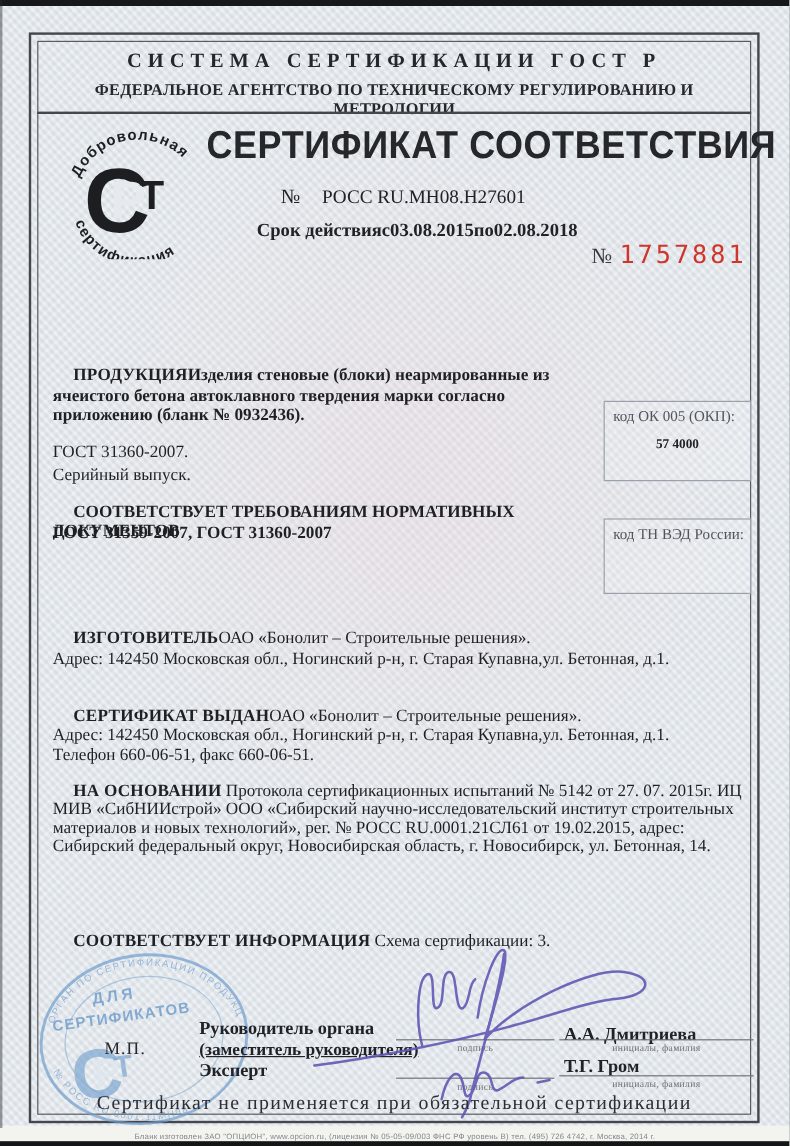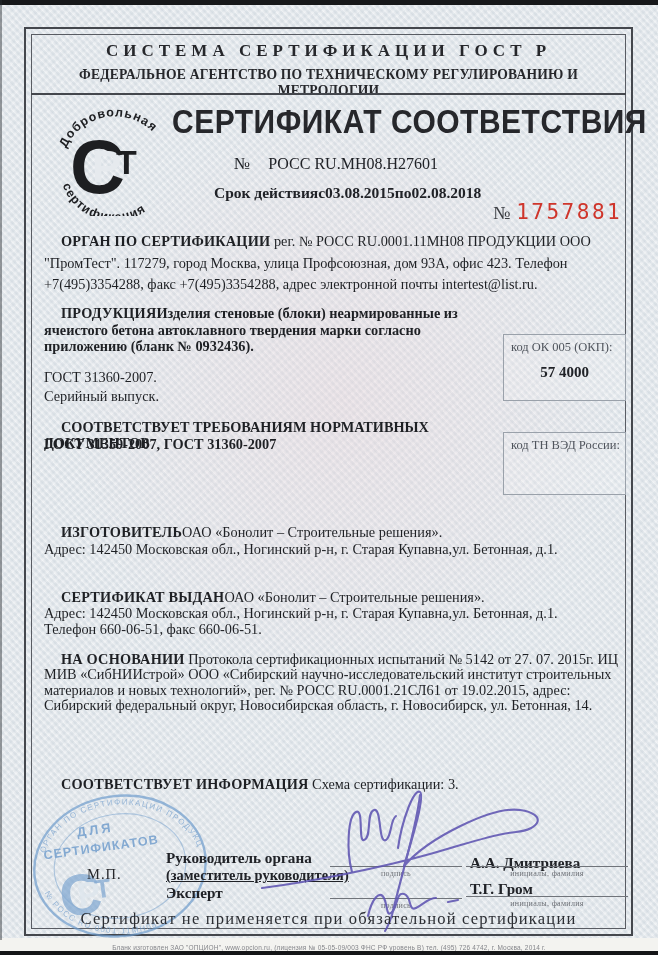--- a/index.html
+++ b/index.html
@@ -39,21 +39,21 @@
   .para{font-size:14.3px;color:#1e2024;}
   .para b{letter-spacing:.2px;}
   .p-organ{left:44px;top:231px;width:580px;line-height:21.6px;text-indent:17px;}
   .p-prod{left:44px;top:305px;width:456px;line-height:16.6px;text-indent:17px;font-weight:bold;}
   .p-line{left:44px;width:456px;line-height:16.6px;}
   .p-gost{top:369px;} .p-serial{top:388px;}
   .code-box{left:503px;width:123px;border:1px solid #9aa1aa;box-sizing:border-box;background:rgba(255,255,255,.12);}
   .box-okp{top:334px;height:67px;}
   .box-tnved{top:432px;height:63px;}
   .code-label{font-size:12.5px;color:#50555d;padding:5px 0 0 7px;}
-  .code-value{font-weight:bold;font-size:15px;text-align:center;margin-top:9px;color:#202227;}
+  .code-value{font-weight:bold;font-size:11px;text-align:center;margin-top:9px;color:#202227;}
   .p-conf1{left:44px;top:419px;width:456px;font-weight:bold;text-indent:17px;line-height:16.2px;}
   .p-conf2{left:44px;top:436px;width:456px;font-weight:bold;line-height:16.2px;}
   .p-man{left:44px;top:524px;width:580px;line-height:16.8px;text-indent:17px;}
   .p-iss{left:44px;top:589px;width:580px;line-height:16.2px;text-indent:17px;}
   .p-basis{left:44px;top:652px;width:588px;line-height:15.4px;text-indent:17px;}
   .p-add{left:44px;top:776px;width:580px;text-indent:17px;}
   .mp{left:87px;top:866px;font-size:14.5px;letter-spacing:1px;color:#26272b;}
   .role1{left:166px;top:849px;font-weight:bold;font-size:15.2px;color:#202227;}
   .role1b{left:166px;top:867px;font-weight:bold;font-size:14.4px;text-decoration:underline;color:#202227;}
   .role2{left:166px;top:884px;font-weight:bold;font-size:15.2px;color:#202227;}
@@ -106,21 +106,20 @@
   </div>
 
   <div class="abs validity-row">
     <span class="v-label">Срок действия</span><span class="v-from">с</span><span class="v-d1">03.08.2015</span><span class="v-to">по</span><span>02.08.2018</span>
   </div>
 
   <div class="abs form-no">
     <span class="nosign">№</span><span class="digits">1757881</span>
   </div>
 
-  <div class="abs para p-organ"><b>ОРГАН ПО СЕРТИФИКАЦИИ</b><span> рег. № РОСС RU.0001.11МН08 ПРОДУКЦИИ ООО "ПромТест". 117279, город Москва, улица Профсоюзная, дом 93А, офис 423. Телефон +7(495)3354288, факс +7(495)3354288, адрес электронной почты intertest@list.ru.</span></div>
 
   <div class="abs para p-prod"><b>ПРОДУКЦИЯ</b><span>Изделия стеновые (блоки) неармированные из ячеистого бетона автоклавного твердения марки согласно приложению (бланк № 0932436).</span></div>
   <div class="abs para p-line p-gost">ГОСТ 31360-2007.</div>
   <div class="abs para p-line p-serial">Серийный выпуск.</div>
 
   <div class="abs code-box box-okp">
     <div class="code-label">код ОК 005 (ОКП):</div>
     <div class="code-value">57 4000</div>
   </div>
 

